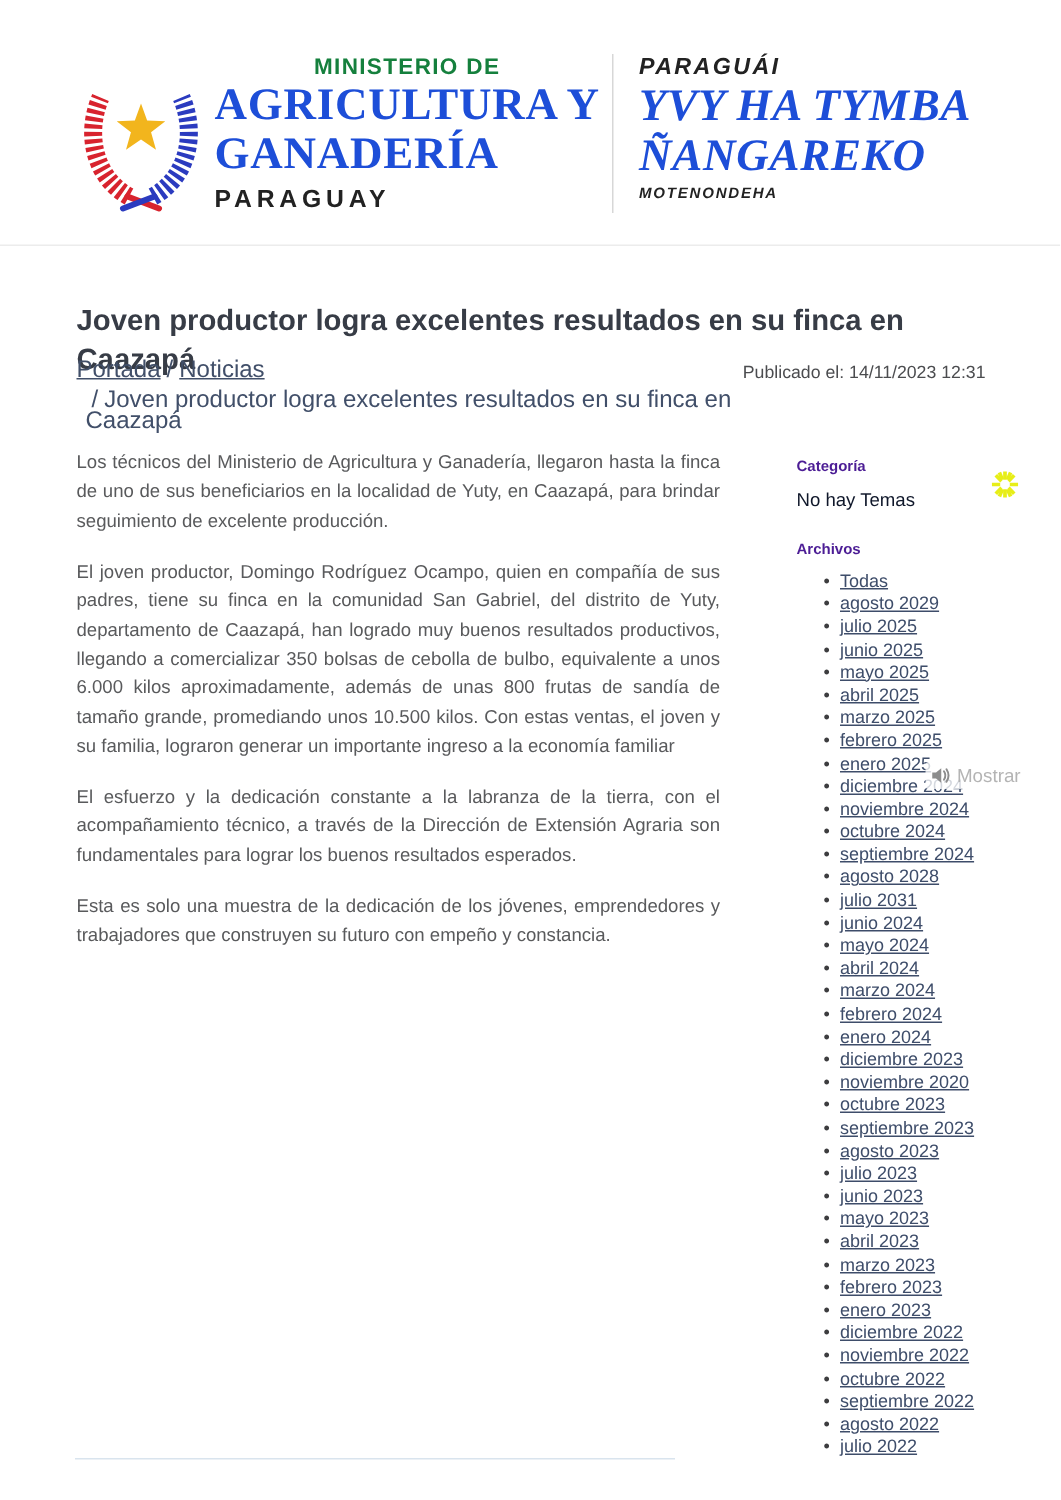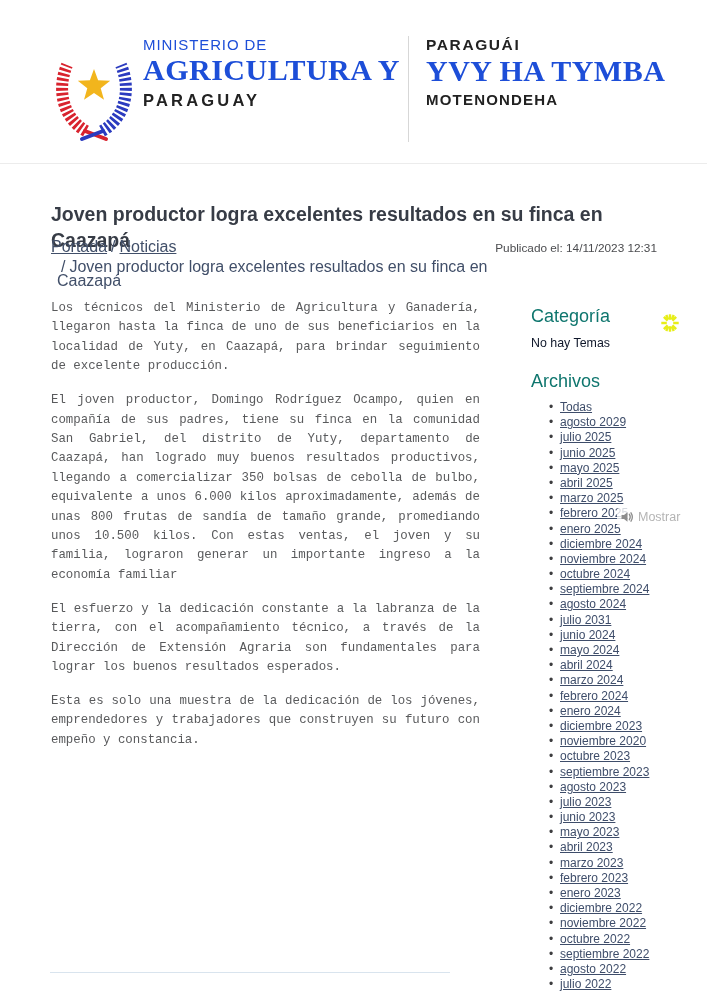--- a/index.html
+++ b/index.html
@@ -4,41 +4,41 @@
 <style>
   html,body{margin:0;padding:0;background:#fff;}
   .page{
     position:relative;width:707px;height:1000px;margin:0 auto;background:#fff;
     font-family:"Liberation Sans",sans-serif;overflow:hidden;
   }
   
   .logo-link{position:absolute;left:0;top:0;width:707px;height:163px;display:block;}
   .emblem{position:absolute;left:52px;top:40px;width:88px;height:102px;}
   .logo-left{position:absolute;left:143px;top:36px;color:#1b1b1b;}
-  .logo-pre{font-size:15px;font-weight:400;letter-spacing:.9px;color:#1d4ed8;}
+  .logo-pre{font-size:15px;font-weight:700;letter-spacing:.9px;color:#15803d;text-align:center;}
   .logo-serif{font-family:"Liberation Serif",serif;font-weight:700;font-size:30px;line-height:33px;color:#1d4ed8;letter-spacing:.5px;}
   .logo-country{font-size:16.5px;font-weight:700;letter-spacing:3.2px;margin-top:5px;color:#222;}
   .vdivider{position:absolute;left:408px;top:36px;width:1px;height:106px;background:#d7d7d7;}
-  .logo-right{position:absolute;left:426px;top:36px;color:#1b1b1b;}
+  .logo-right{position:absolute;left:426px;top:36px;color:#1b1b1b;font-style:italic;}
   .logo-pre2{font-size:15.5px;font-weight:600;letter-spacing:1.6px;color:#222;}
-  .logo-post{font-size:15px;font-weight:700;letter-spacing:1.2px;margin-top:4px;color:#222;}
+  .logo-post{font-size:10px;font-weight:700;letter-spacing:1.2px;margin-top:4px;color:#222;}
   .header-rule{position:absolute;left:0;top:163px;width:707px;height:1px;background:#ececec;}
   
   .title{position:absolute;left:51px;top:188px;width:600px;font-size:19.5px;line-height:26px;font-weight:700;color:#373c46;}
   .breadcrumb{position:absolute;left:51px;top:240px;width:440px;font-size:16px;color:#414f69;line-height:14px;}
   .breadcrumb a{color:#414f69;text-decoration:underline;}
   .crumb-sep{margin:0 4px;color:#414f69;}
   .breadcrumb-line2{margin-top:6px;padding-left:6px;}
   .published{position:absolute;right:50px;top:241px;font-size:11.8px;color:#4b4c4f;}
   
   .article{position:absolute;left:51px;top:299px;width:429px;}
-  .article p{margin:0 0 14.5px 0;font-size:12.4px;line-height:19.4px;color:#595a5c;text-align:justify;font-family:Liberation Mono, monospace;}
+  .article p{margin:0 0 14.5px 0;font-size:12.4px;line-height:19.4px;color:#595a5c;text-align:justify;}
   
   .sidebar{position:absolute;left:531px;top:306px;width:166px;}
-  .side-heading{font-size:18px;font-weight:400;color:#0f766e;margin:0;}
+  .side-heading{font-size:10px;font-weight:700;color:#4c1d95;margin:0;}
   .side-empty{font-size:12.4px;color:#0f172a;margin-top:9px;}
   .archives-heading{margin-top:21px;}
   .archives{list-style:none;margin:9px 0 0 0;padding:0 0 0 29px;}
   .archives li{position:relative;font-size:12px;line-height:12.1px;margin-bottom:3.1px;}
   .archives li::before{content:"•";position:absolute;left:-11px;top:0;color:#3d3d3f;font-size:12px;}
   .archives a{color:#3e4d6a;text-decoration:underline;}
   
   .asterisk{position:absolute;left:659px;top:312px;width:22px;height:22px;cursor:pointer;}
   .mostrar{position:absolute;left:617px;top:508px;display:flex;align-items:center;gap:4px;
     background:rgba(255,255,255,.78);padding:2px 5px 2px 3px;border-radius:2px;}
@@ -55,26 +55,28 @@
       <svg class="emblem" viewBox="0 0 88 100">
         <path d="M34,90 C12,78 4,50 15,24" fill="none" stroke="#d8232e" stroke-width="12" stroke-dasharray="2.8 2.1"></path>
         <path d="M50,90 C72,78 80,50 69,24" fill="none" stroke="#2b3bbf" stroke-width="12" stroke-dasharray="2.8 2.1"></path>
         <path d="M33,90 L54,98" stroke="#d8232e" stroke-width="4" stroke-linecap="round"></path>
         <path d="M51,90 L30,98" stroke="#2b3bbf" stroke-width="4" stroke-linecap="round"></path>
         <polygon fill="#f2b51d" points="42,28 46.1,39.3 58.2,39.8 48.7,47.2 52,58.8 42,52 32,58.8 35.3,47.2 25.8,39.8 37.9,39.3"></polygon>
       </svg>
       <div class="logo-left">
         <div class="logo-pre">MINISTERIO DE</div>
         <div class="logo-serif">AGRICULTURA Y</div>
+        <div class="logo-serif">GANADERÍA</div>
         <div class="logo-country">PARAGUAY</div>
       </div>
       <div class="vdivider"></div>
       <div class="logo-right">
         <div class="logo-pre2">PARAGUÁI</div>
         <div class="logo-serif">YVY HA TYMBA</div>
+        <div class="logo-serif">ÑANGAREKO</div>
         <div class="logo-post">MOTENONDEHA</div>
       </div>
     </a>
     <div class="header-rule"></div>
   </header>
 
   <h1 class="title">Joven productor logra excelentes resultados en su finca en Caazapá</h1>
 
   <nav class="breadcrumb">
     <div>
@@ -105,21 +107,21 @@
         <li><a href="#">junio 2025</a></li>
         <li><a href="#">mayo 2025</a></li>
         <li><a href="#">abril 2025</a></li>
         <li><a href="#">marzo 2025</a></li>
         <li><a href="#">febrero 2025</a></li>
         <li><a href="#">enero 2025</a></li>
         <li><a href="#">diciembre 2024</a></li>
         <li><a href="#">noviembre 2024</a></li>
         <li><a href="#">octubre 2024</a></li>
         <li><a href="#">septiembre 2024</a></li>
-        <li><a href="#">agosto 2024</a></li>
+        <li><a href="#">agosto 2028</a></li>
         <li><a href="#">julio 2031</a></li>
         <li><a href="#">junio 2024</a></li>
         <li><a href="#">mayo 2024</a></li>
         <li><a href="#">abril 2024</a></li>
         <li><a href="#">marzo 2024</a></li>
         <li><a href="#">febrero 2024</a></li>
         <li><a href="#">enero 2024</a></li>
         <li><a href="#">diciembre 2023</a></li>
         <li><a href="#">noviembre 2020</a></li>
         <li><a href="#">octubre 2023</a></li>

